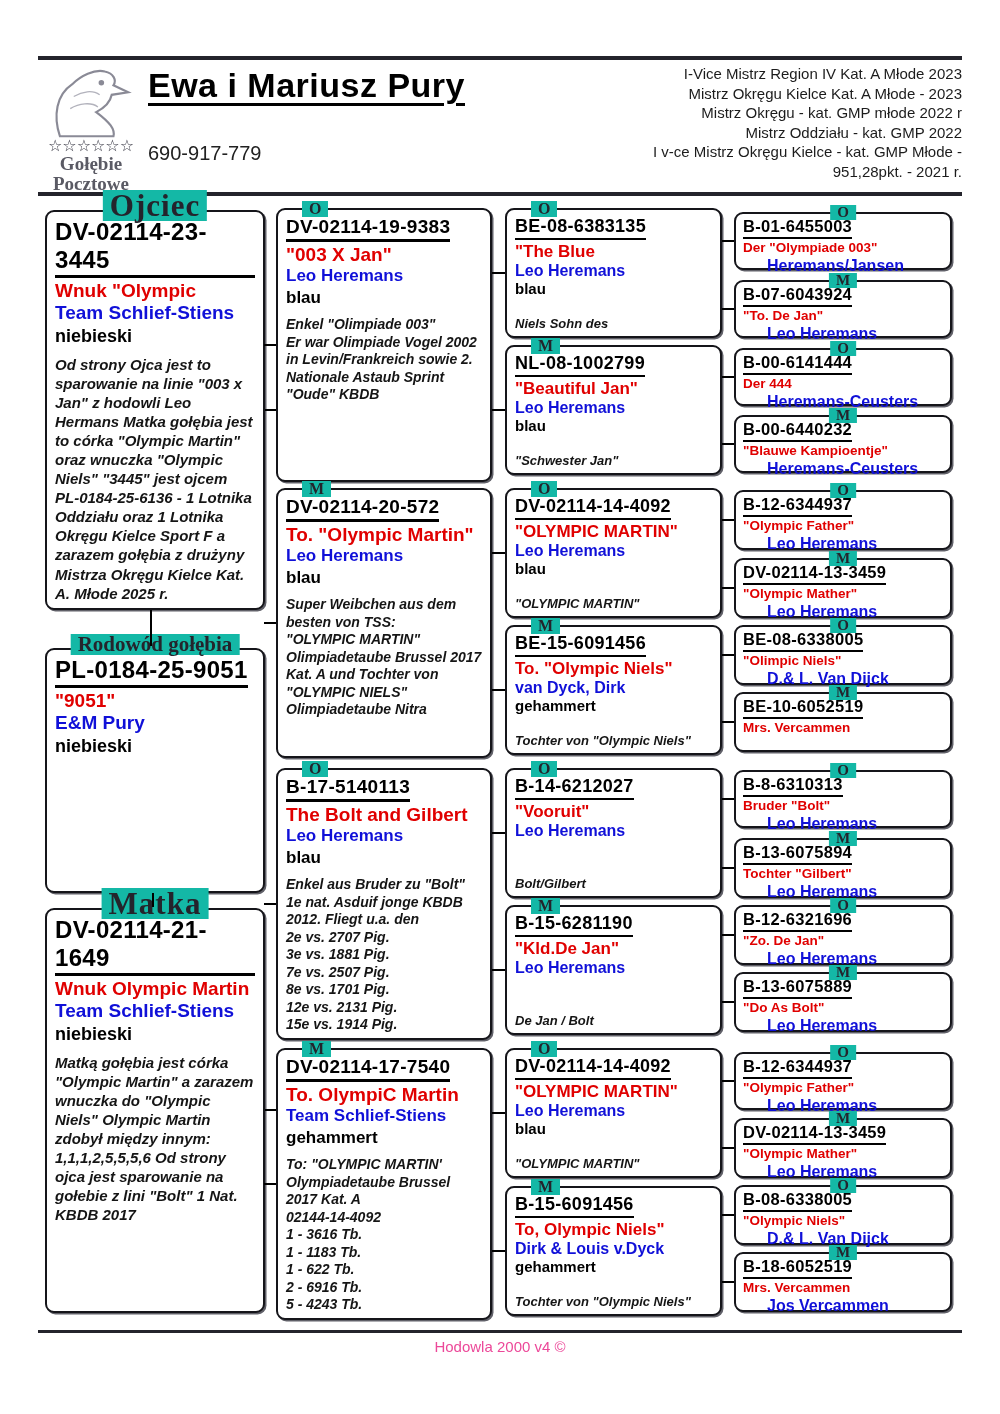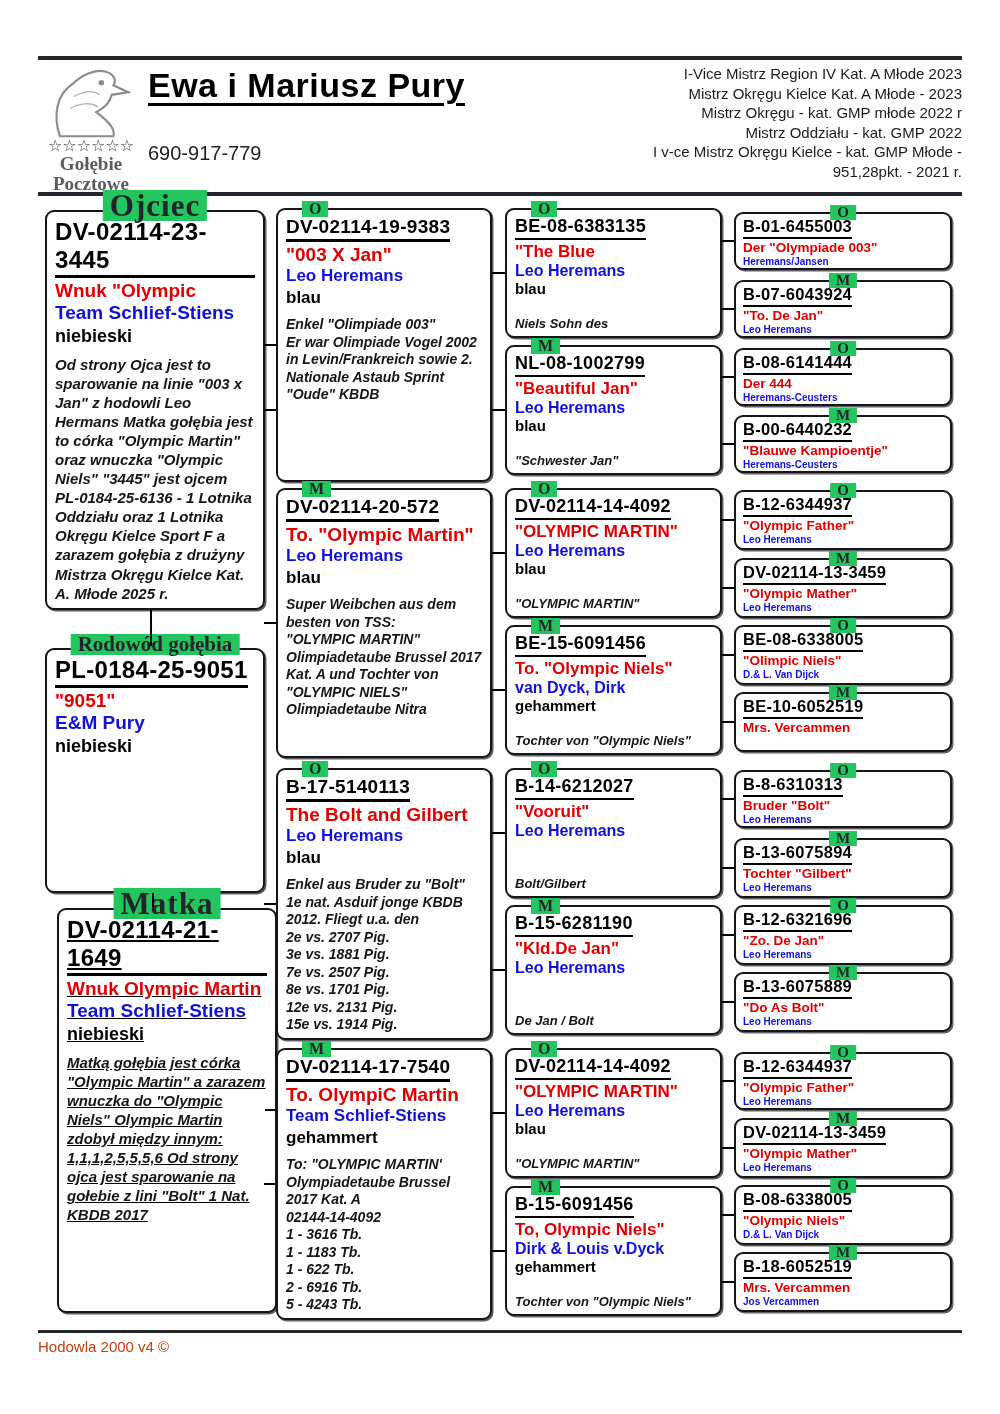--- a/index.html
+++ b/index.html
@@ -21,21 +21,21 @@
   .logotext{font-family:"Liberation Serif","DejaVu Serif",serif;font-weight:bold;
     font-size:19px;color:#5a5a64;line-height:1.05;}
   .title{position:absolute;left:148px;top:66px;font-size:34px;font-weight:bold;
     text-decoration:underline;text-underline-offset:6px;letter-spacing:0.5px;}
   .phone{position:absolute;left:148px;top:142px;font-size:20px;color:#222;}
   .achv{position:absolute;left:500px;top:64px;width:462px;text-align:right;
     font-size:15px;line-height:1.3;color:#1c1c1c;}
   
   .pbox{position:absolute;border:2px solid #15151a;border-radius:9px;background:#fff;
     box-shadow:1.5px 1.5px 0 #606068;box-sizing:border-box;padding:6px 8px 4px 8px;}
-  .boxlabel{position:absolute;background:#22c55e;padding:0 7px;
+  .boxlabel{position:absolute;background:#14b8a6;padding:0 7px;
     font-family:"Liberation Serif","DejaVu Serif",serif;font-weight:bold;color:#24242c;
     white-space:nowrap;line-height:1;}
   .sexL{left:24px;top:-9px;font-size:16px;}
   .sexC{left:50%;transform:translateX(-50%);top:-9px;font-size:15px;}
   .t1{left:50%;transform:translateX(-50%);top:-22px;font-size:31px;letter-spacing:1px;}
   .t2{left:50%;transform:translateX(-50%);top:-16px;font-size:21px;}
   .ring{font-weight:bold;width:fit-content;border-bottom:3px solid #000;
     padding-bottom:1px;margin-bottom:2px;letter-spacing:0.3px;}
   .name{color:var(--red);font-weight:bold;}
   .fan{color:var(--blue);font-weight:bold;}
@@ -45,26 +45,26 @@
   .c1 .ring{font-size:24px;}  .c1 .name{font-size:19px;} .c1 .fan{font-size:19px;}
   .c1 .clr{font-size:18px;margin-top:2px;} .c1 .notes{font-size:15px;line-height:1.27;margin-top:8px;}
   .c2 .ring{font-size:19px;}  .c2 .name{font-size:19px;} .c2 .fan{font-size:17px;}
   .c2 .clr{font-size:17px;margin-top:2px;} .c2 .notes{font-size:14px;line-height:1.25;margin-top:8px;}
   .c3{display:flex;flex-direction:column;}
   .c3 .ring{font-size:18px;border-bottom-width:2.5px;} .c3 .name{font-size:17px;}
   .c3 .fan{font-size:16px;} .c3 .clr{font-size:15px;}
   .c3 .notes{font-size:13px;margin-top:auto;line-height:1.15;}
   .c4{padding:3px 7px 2px 7px;}
   .c4 .ring{font-size:16.5px;border-bottom-width:2.5px;margin-bottom:1px;}
-  .c4 .name{font-size:13.5px;line-height:1.2;} .c4 .fan{font-size:10px;line-height:1.2;}
+  .c4 .name{font-size:13.5px;line-height:1.2;} .c4 .fan{font-size:16px;line-height:1.2;margin-left:24px;}
   
   .stub{position:absolute;height:2px;background:#000;}
   .vline{position:absolute;width:2px;background:#000;}
-  .footer{position:absolute;left:38px;top:1338px;width:924px;text-align:left;
-    font-size:15px;color:#c2410c;}
+  .footer{position:absolute;left:38px;top:1338px;width:924px;text-align:center;
+    font-size:15px;color:#ec4899;}
 </style>
 </head>
 <body>
 
 <div class="page">
 
   <div class="hline" style="top:56px;height:4px;"></div>
   <div class="hline" style="top:192px;height:4px;"></div>
   <div class="hline" style="top:1330px;height:3px;"></div>
 
@@ -101,21 +101,21 @@
   </div>
 
   <div class="pbox c1" style="left:45px;top:648px;width:220px;height:245px;">
     <div class="boxlabel t2">Rodowód gołębia</div>
     <div class="ring">PL-0184-25-9051</div>
     <div class="name">"9051"</div>
     <div class="fan">E&amp;M Pury</div>
     <div class="clr">niebieski</div>
   </div>
 
-  <div class="pbox c1" style="left:57px;top:908px;width:220px;height:405px;text-decoration:underline;">
+  <div class="pbox c1" style="left:45px;top:908px;width:220px;height:405px;">
     <div class="boxlabel t1">Matka</div>
     <div class="ring">DV-02114-21-1649</div>
     <div class="name">Wnuk Olympic Martin</div>
     <div class="fan">Team Schlief-Stiens</div>
     <div class="clr">niebieski</div>
     <div class="notes">Matką gołębia jest córka "Olympic Martin" a zarazem wnuczka do "Olympic Niels" Olympic Martin zdobył między innym: 1,1,1,2,5,5,5,6 Od strony ojca jest sparowanie na gołebie z lini "Bolt" 1 Nat. KBDB 2017</div>
   </div>
 
   <div class="pbox c2" style="left:276px;top:208px;width:216px;height:274px;">
     <div class="boxlabel sexL">O</div>
@@ -240,21 +240,21 @@
     <div class="fan">Heremans/Jansen</div>
   </div>
   <div class="pbox c4" style="left:734px;top:280px;width:218px;height:58px;">
     <div class="boxlabel sexC">M</div>
     <div class="ring">B-07-6043924</div>
     <div class="name">"To. De Jan"</div>
     <div class="fan">Leo Heremans</div>
   </div>
   <div class="pbox c4" style="left:734px;top:348px;width:218px;height:58px;">
     <div class="boxlabel sexC">O</div>
-    <div class="ring">B-08-6141444</div>
+    <div class="ring">B-00-6141444</div>
     <div class="name">Der 444</div>
     <div class="fan">Heremans-Ceusters</div>
   </div>
   <div class="pbox c4" style="left:734px;top:415px;width:218px;height:58px;">
     <div class="boxlabel sexC">M</div>
     <div class="ring">B-00-6440232</div>
     <div class="name">"Blauwe Kampioentje"</div>
     <div class="fan">Heremans-Ceusters</div>
   </div>
   <div class="pbox c4" style="left:734px;top:490px;width:218px;height:60px;">

